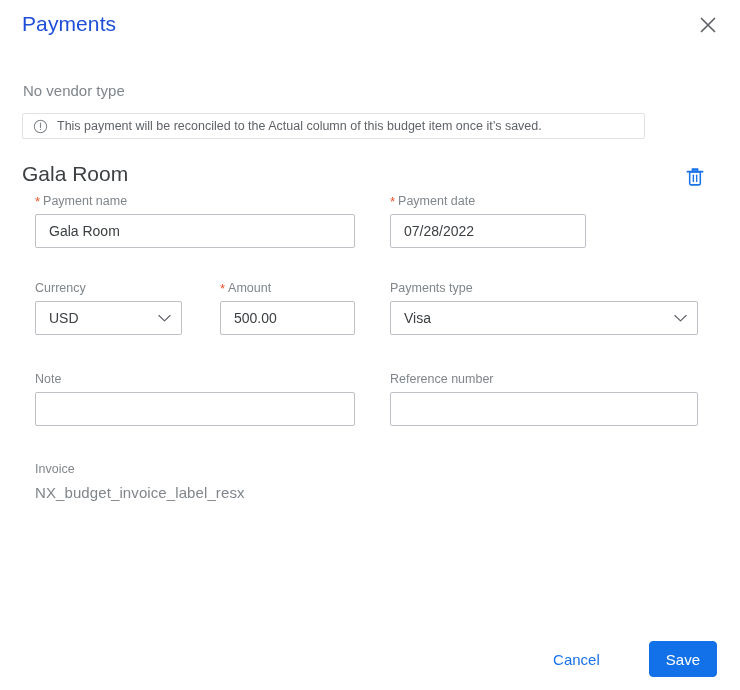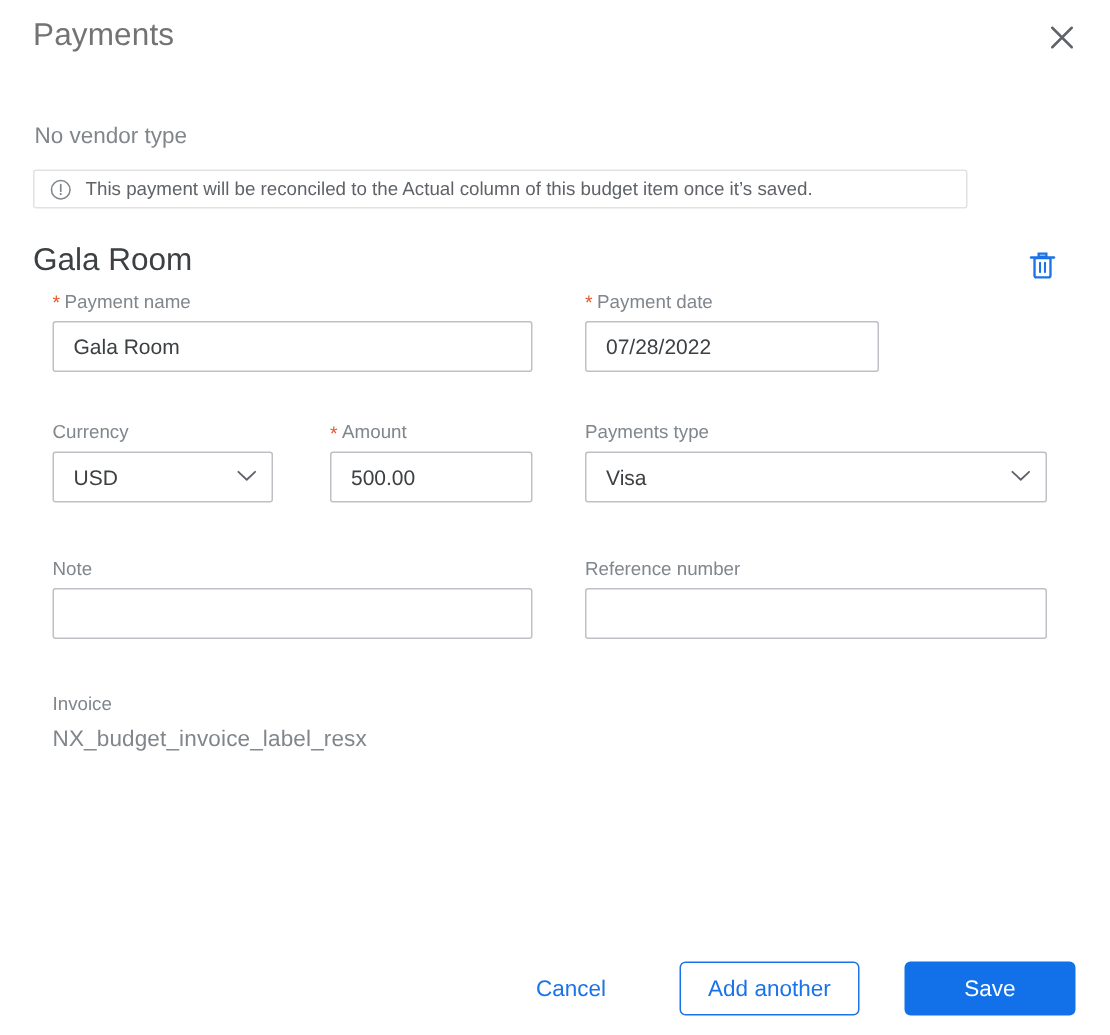--- a/index.html
+++ b/index.html
@@ -23,21 +23,21 @@
     left: 0; top: 0;
     width: 740px;
     height: 56px;
   }
   .dialog-title {
     position: absolute;
     left: 22px;
     top: 12px;
     font-size: 21px;
     font-weight: 400;
-    color: #737373;
+    color: #1d4ed8;
     letter-spacing: 0.1px;
   }
   .close-btn {
     position: absolute;
     right: 18px;
     top: 11px;
     width: 28px;
     height: 28px;
     display: flex;
     align-items: center;
@@ -258,21 +258,21 @@
     margin-right: 14px;
   }
   .btn-primary {
     background: #1271e8;
     border: 1px solid #1271e8;
     color: #ffffff;
     font-family: "Liberation Sans", sans-serif;
     font-size: 15px;
     border-radius: 4px;
     height: 36px;
-    padding: 0 39px;
+    padding: 0 16px;
     cursor: pointer;
   }
 </style>
 </head>
 <body>
 
 <div class="dialog-header">
   <div class="dialog-title">Payments</div>
   <button class="close-btn">
     <span>
@@ -377,15 +377,14 @@
     <div class="field" id="f-invoice">
       <label class="field-label">Invoice</label>
       <div class="upload-filename">NX_budget_invoice_label_resx</div>
     </div>
 
   </div>
 </div>
 
 <div class="dialog-footer">
   <button class="btn-text">Cancel</button>
-  <button class="btn-outline">Add another</button>
   <button class="btn-primary">Save</button>
 </div>
 
 </body></html>

